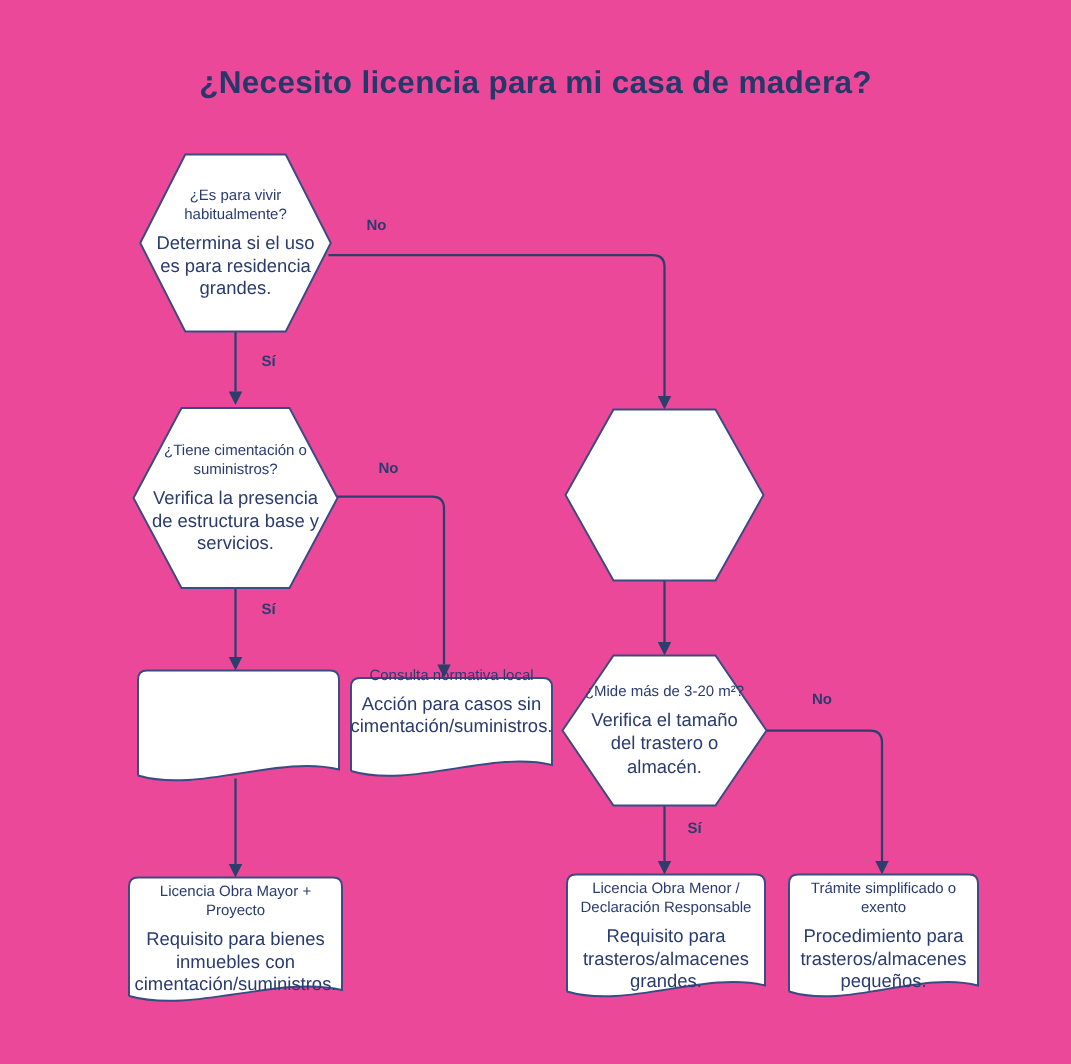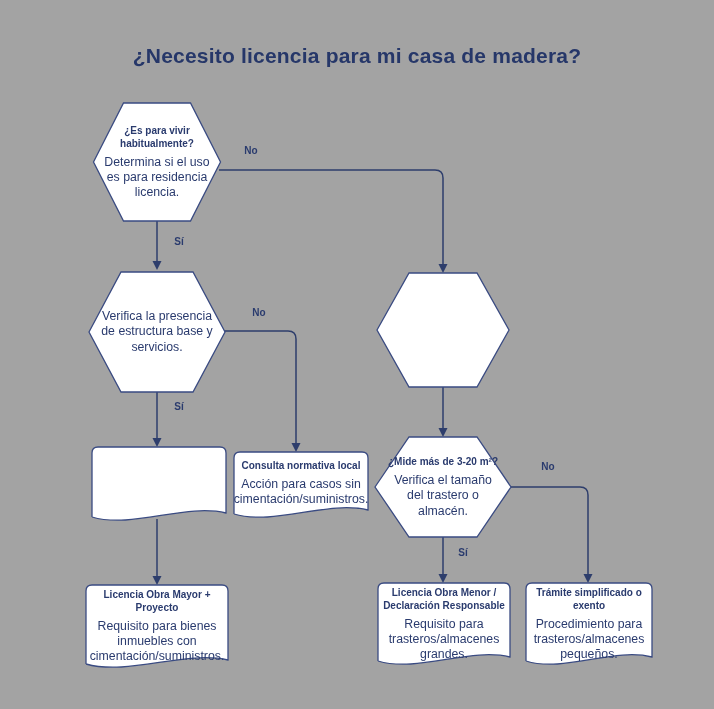--- a/index.html
+++ b/index.html
@@ -1,29 +1,29 @@
 <!DOCTYPE html>
 <html><head>
 <meta charset="utf-8">
 <style>
   html,body{margin:0;padding:0;background:#fff;}
   #canvas{
-    position:relative;width:714px;height:709px;background:#a3a3a3;overflow:hidden;
+    position:relative;width:714px;height:709px;background:#ec4899;overflow:hidden;
     font-family:"Liberation Sans", sans-serif;
   }
   #flow-svg{position:absolute;left:0;top:0;}
   .page-title{
     position:absolute;left:0;top:44px;width:714px;text-align:center;margin:0;
     font-size:21px;font-weight:bold;color:#263769;letter-spacing:.2px;
   }
   .node-text{
     position:absolute;display:flex;flex-direction:column;justify-content:center;
     align-items:center;text-align:center;color:#2a3b6e;
   }
-  .node-title{font-size:10px;font-weight:bold;line-height:1.3;margin-bottom:5px;}
+  .node-title{font-size:10px;font-weight:normal;line-height:1.3;margin-bottom:5px;}
   .node-body{font-size:12.3px;line-height:1.24;}
   .edge-label{
     position:absolute;transform:translateX(-50%);font-size:10px;font-weight:bold;
     color:#2a3b6e;white-space:nowrap;
   }
   .shape{fill:#ffffff;stroke:#3a4b82;stroke-width:1.3;}
   .edge{fill:none;stroke:#2e3e6c;stroke-width:1.5;}
   .arrowhead{fill:#2e3e6c;stroke:none;}
 </style>
 </head>
@@ -66,37 +66,38 @@
 
     <path class="shape" d="M 92,517 L 92,453 Q 92,447 98,447 L 220,447 Q 226,447 226,453 L 226,513 C 185.8,503 132.2,529 92,517"></path>
     <path class="shape" d="M 234,514 L 234,458 Q 234,452 240,452 L 362,452 Q 368,452 368,458 L 368,510 C 327.8,500 274.2,526 234,514"></path>
     <path class="shape" d="M 86,664 L 86,591 Q 86,585 92,585 L 222,585 Q 228,585 228,591 L 228,660 C 185.4,650 128.6,676 86,664"></path>
     <path class="shape" d="M 378,661 L 378,589 Q 378,583 384,583 L 504,583 Q 510,583 510,589 L 510,657 C 470.4,647 417.6,673 378,661"></path>
     <path class="shape" d="M 526,661 L 526,589 Q 526,583 532,583 L 646,583 Q 652,583 652,589 L 652,657 C 614.2,647 563.8,673 526,661"></path>
   </svg>
 
   <div class="node-text" style="left:99px;top:116px;width:116px;height:92px;">
     <div class="node-title">¿Es para vivir habitualmente?</div>
-    <div class="node-body">Determina si el uso es para residencia licencia.</div>
+    <div class="node-body">Determina si el uso es para residencia grandes.</div>
   </div>
 
   <div class="node-text" style="left:99px;top:286px;width:116px;height:92px;">
+    <div class="node-title">¿Tiene cimentación o suministros?</div>
     <div class="node-body">Verifica la presencia de estructura base y servicios.</div>
   </div>
 
   <div class="node-text" style="left:383px;top:285px;width:120px;height:90px;">
   </div>
 
   <div class="node-text" style="left:387px;top:447px;width:112px;height:80px;">
     <div class="node-title">¿Mide más de 3-20 m²?</div>
     <div class="node-body">Verifica el tamaño del trastero o almacén.</div>
   </div>
 
 
-  <div class="node-text" style="left:238px;top:458px;width:126px;height:50px;">
+  <div class="node-text" style="left:238px;top:443px;width:126px;height:50px;">
     <div class="node-title">Consulta normativa local</div>
     <div class="node-body">Acción para casos sin cimentación/suministros.</div>
   </div>
 
   <div class="node-text" style="left:90px;top:591px;width:134px;height:70px;">
     <div class="node-title">Licencia Obra Mayor + Proyecto</div>
     <div class="node-body">Requisito para bienes inmuebles con cimentación/suministros.</div>
   </div>
 
   <div class="node-text" style="left:382px;top:589px;width:124px;height:70px;">

